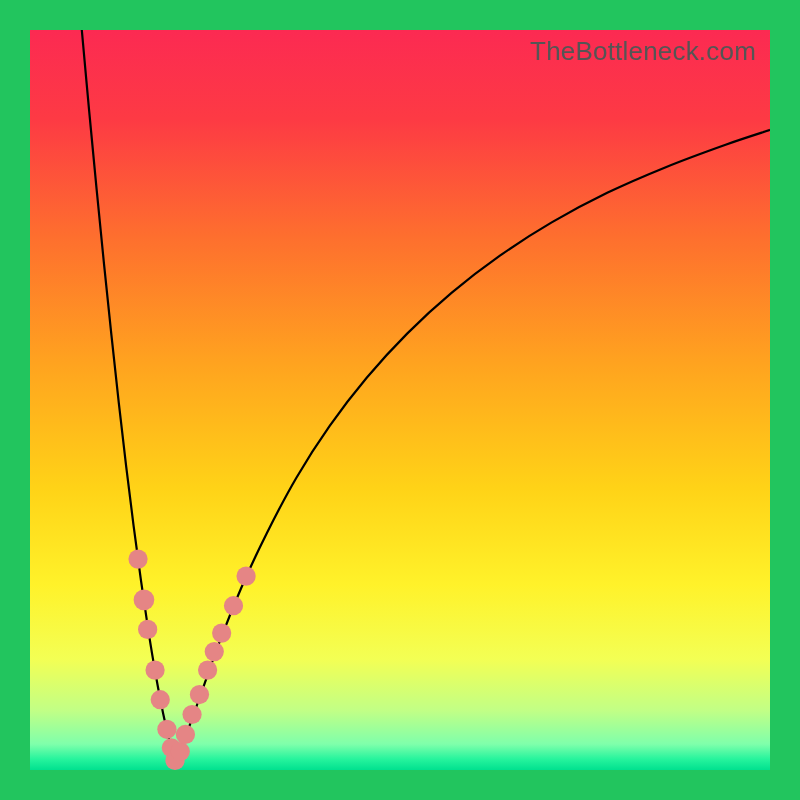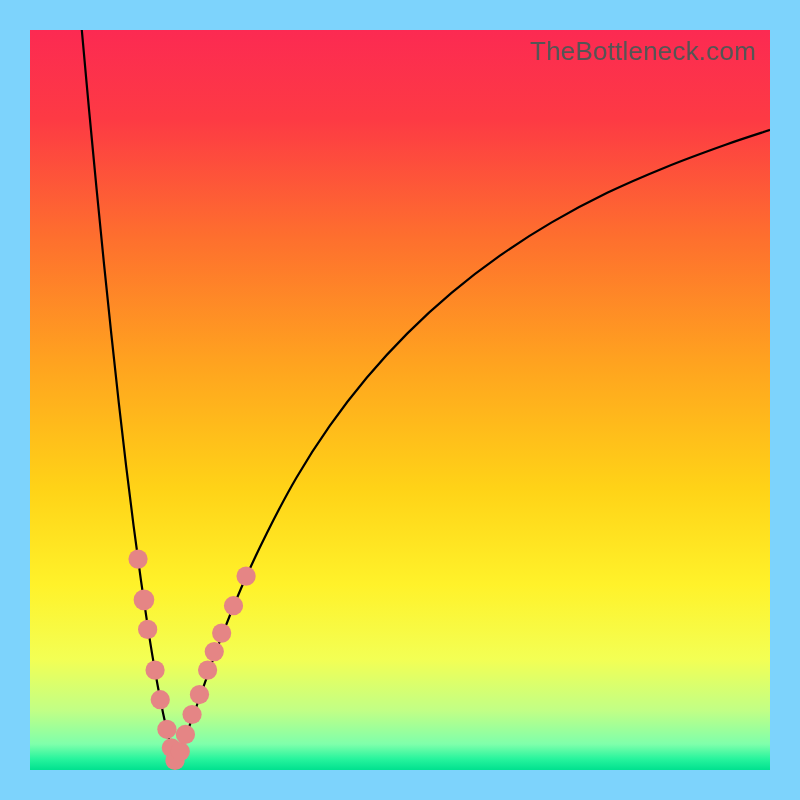--- a/index.html
+++ b/index.html
@@ -8,21 +8,21 @@
     width: 800px;
     height: 800px;
     overflow: hidden;
     background: #000;
     font-family: Arial, Helvetica, sans-serif;
   }
   .frame {
     position: absolute;
     left: 0; top: 0;
     width: 800px; height: 800px;
-    background: #7dd3fc;
+    background: #22c55e;
   }
   .plot {
     position: absolute;
     left: 30px;
     top: 30px;
     width: 740px;
     height: 740px;
     overflow: hidden;
   }
   .gradient-bg {

